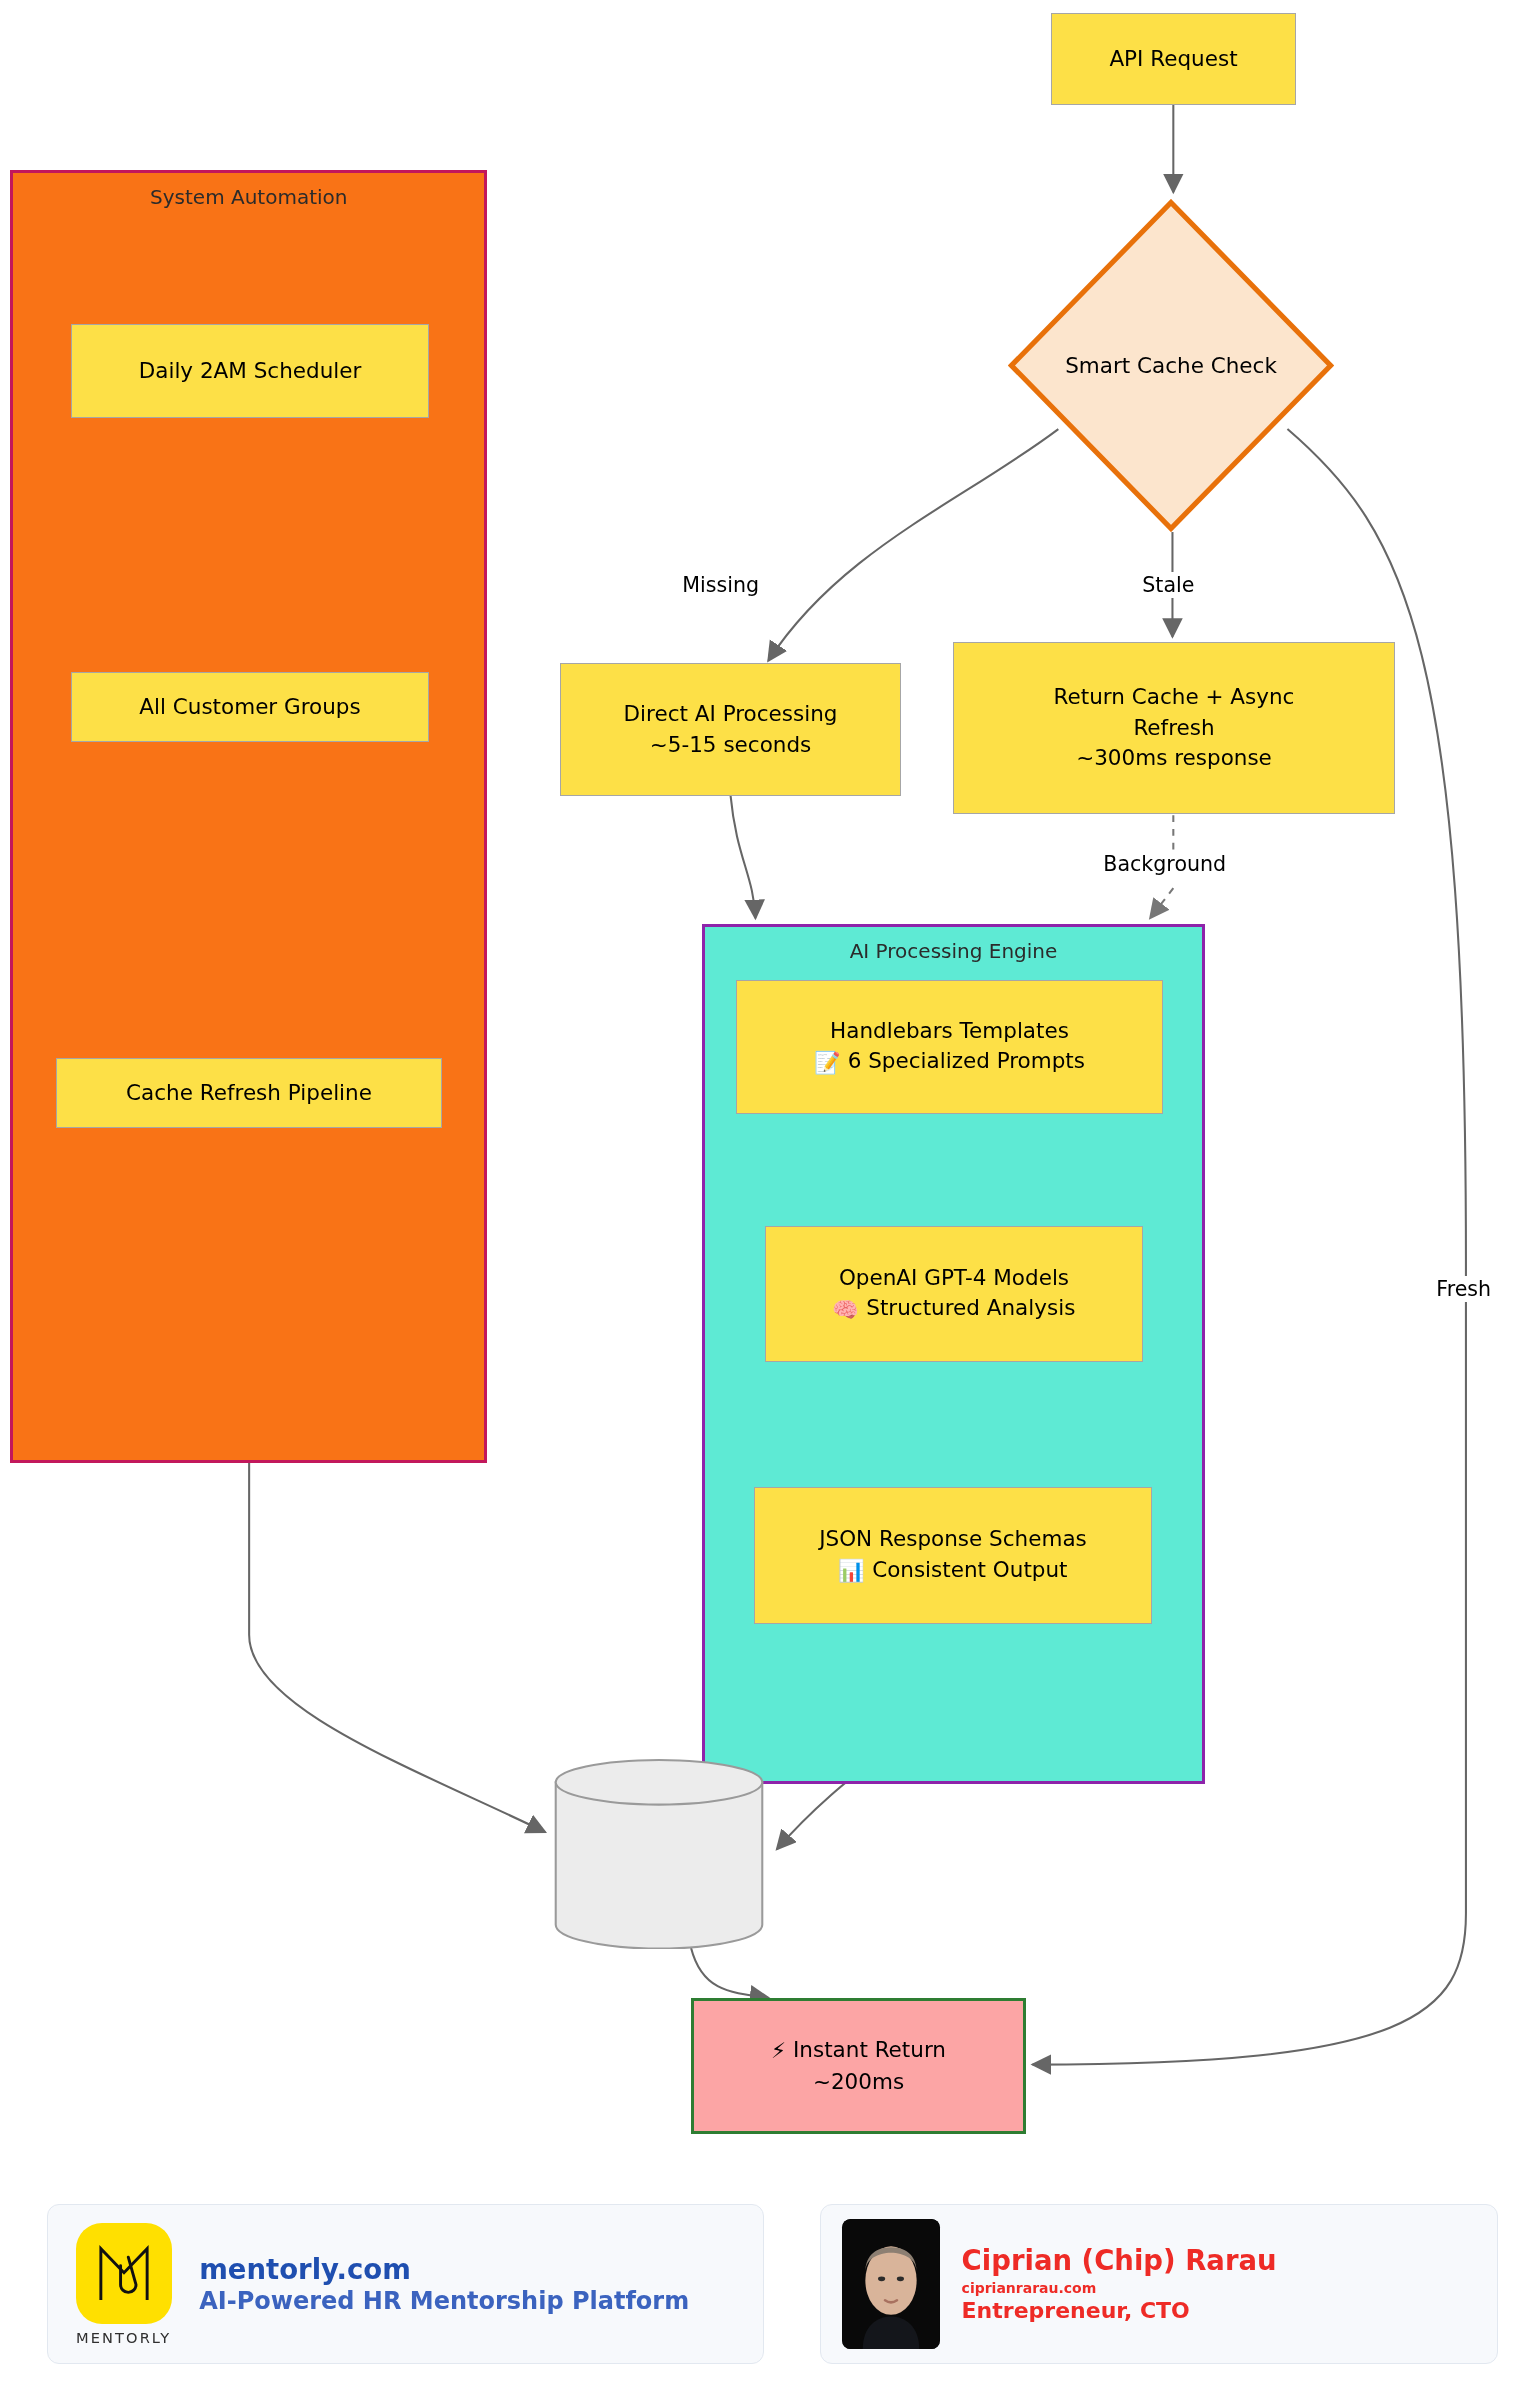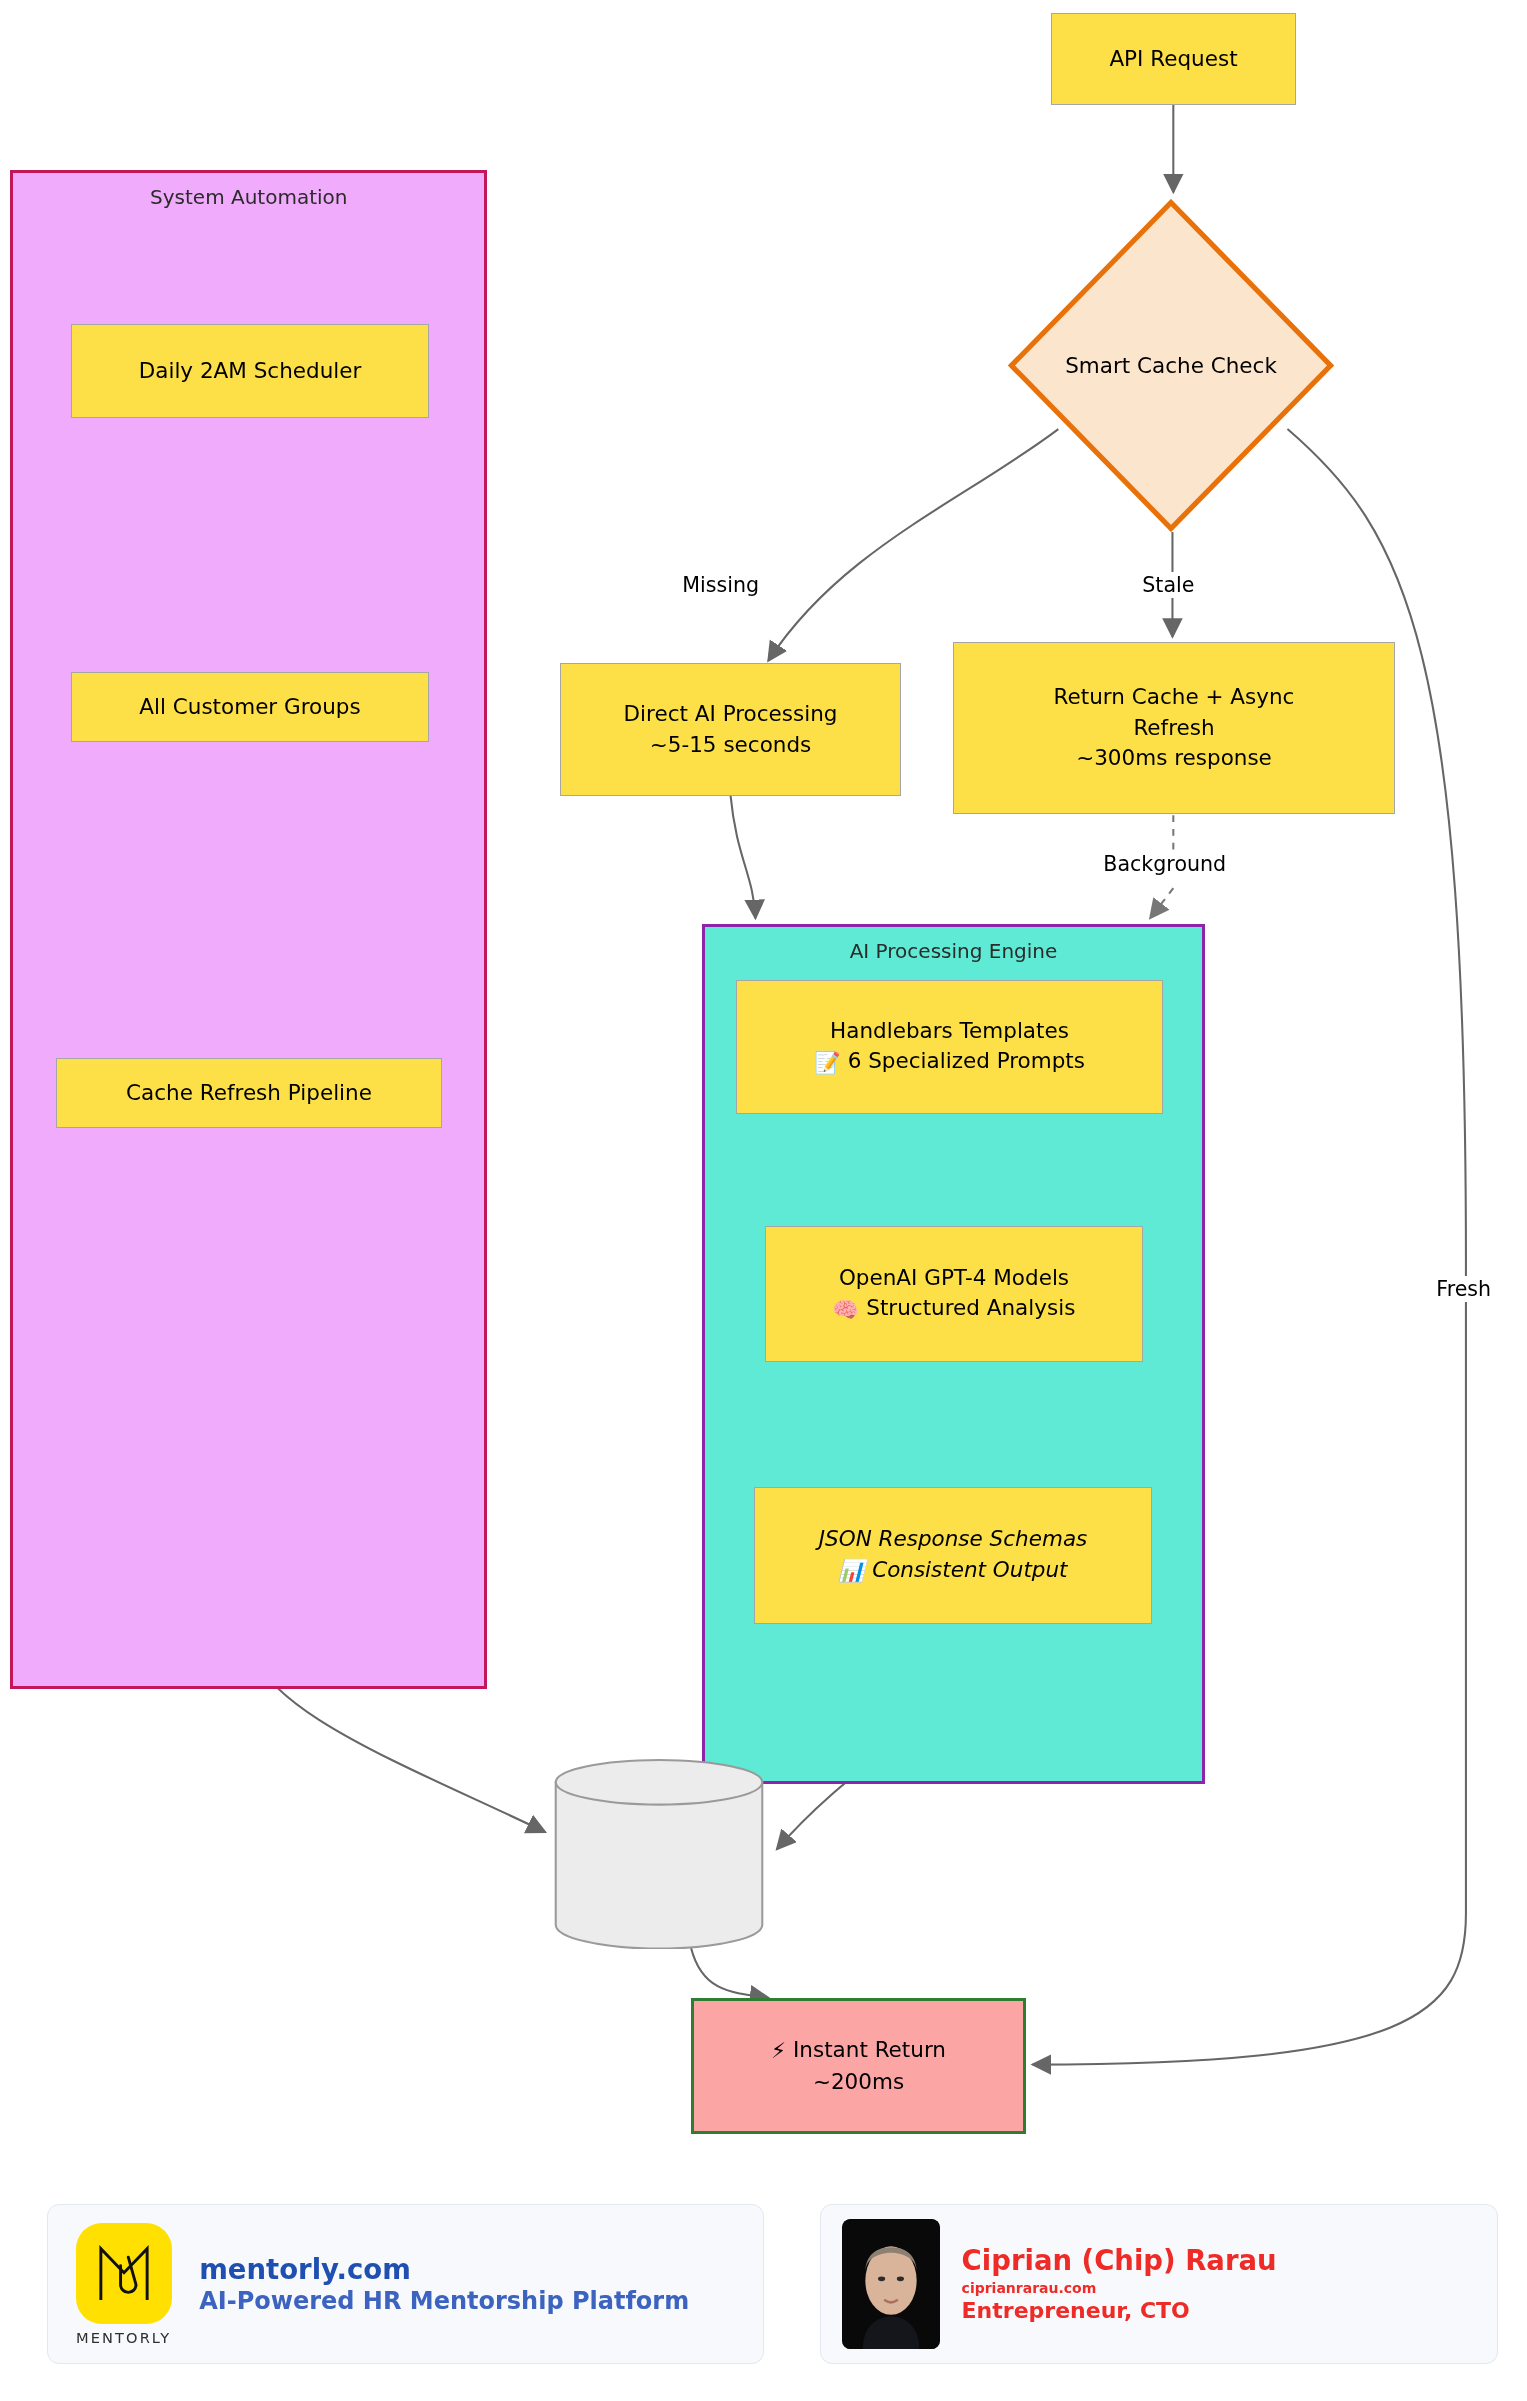--- a/index.html
+++ b/index.html
@@ -6,22 +6,22 @@
   body{
     font-family:"DejaVu Sans","Liberation Sans",sans-serif;
     width:1528px;height:2401px;position:relative;overflow:hidden;
   }
   #canvas{position:absolute;left:0;top:0;width:1528px;height:2401px;}
   svg.edges{position:absolute;left:0;top:0;width:1528px;height:2401px;pointer-events:none;}
 
   
   .subgraph{position:absolute;box-sizing:border-box;}
   .sg-automation{
-    left:10.3px;top:170px;width:477px;height:1519px;
-    background:#f0abfc;border:3.4px solid #c2185b;
+    left:10.3px;top:170px;width:477px;height:1293px;
+    background:#f97316;border:3.4px solid #c2185b;
   }
   .sg-ai{
     left:702px;top:924px;width:503px;height:860px;
     background:#5eead4;border:3.4px solid #8e24aa;
   }
   .sg-title{
     position:absolute;left:0;right:0;top:12px;text-align:center;
     font-size:20px;color:#2b2b2b;
   }
 
@@ -184,21 +184,21 @@
   <div class="node" style="left:736px;top:980px;width:427px;height:134px;">
     <span class="ln">Handlebars Templates</span>
     <span class="ln"><span class="emoji">📝</span><span>6 Specialized Prompts</span></span>
   </div>
 
   <div class="node" style="left:765px;top:1226px;width:378px;height:136px;">
     <span class="ln">OpenAI GPT-4 Models</span>
     <span class="ln"><span class="emoji">🧠</span><span>Structured Analysis</span></span>
   </div>
 
-  <div class="node" style="left:754px;top:1487px;width:398px;height:137px;font-style:italic;">
+  <div class="node" style="left:754px;top:1487px;width:398px;height:137px;">
     <span class="ln">JSON Response Schemas</span>
     <span class="ln"><span class="emoji">📊</span><span>Consistent Output</span></span>
   </div>
 
   <div class="cyl">
     <svg width="210" height="191" viewBox="0 0 245 222">
       <path d="M2,28 L2,194 A120.5,28 0 0 0 243,194 L243,28 Z" fill="#ececec" stroke="#9a9a9a" stroke-width="2.4"></path>
       <ellipse cx="122.5" cy="28" rx="120.5" ry="26" fill="#ececec" stroke="#9a9a9a" stroke-width="2.4"></ellipse>
     </svg>
   </div>

